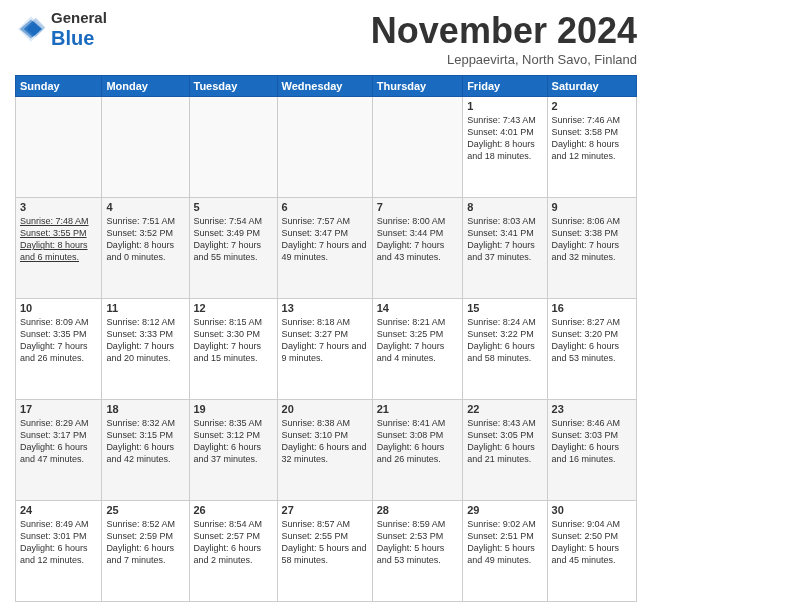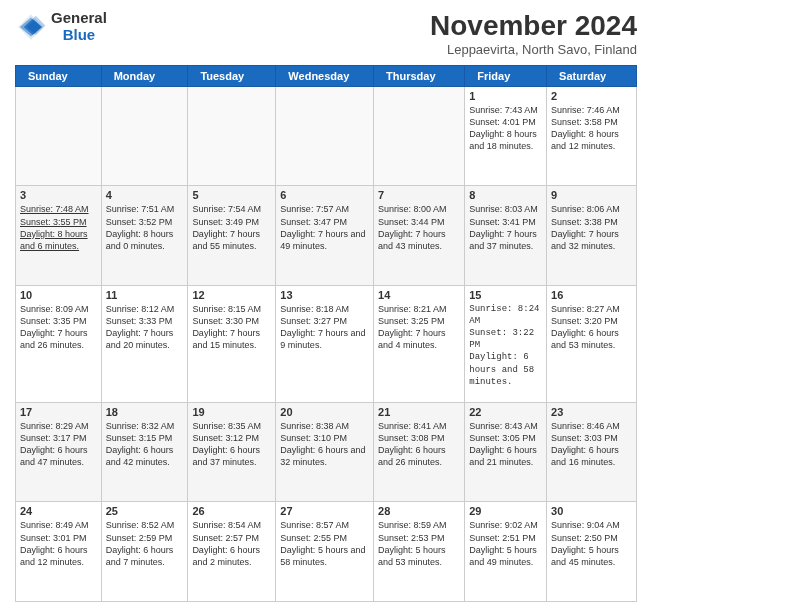--- a/index.html
+++ b/index.html
@@ -32,34 +32,33 @@
       display: flex;
       flex-direction: column;
       line-height: 1.1;
     }
     .logo-general {
       font-size: 15px;
       font-weight: bold;
       color: #333;
     }
     .logo-blue {
-      font-size: 15px;
+      font-size: 20px;
       font-weight: bold;
       color: #1a6bbf;
-      text-align: center;
     }
     .logo-icon {
       width: 32px;
       height: 32px;
     }
     .title-area {
       text-align: right;
     }
     .month-title {
-      font-size: 28px;
+      font-size: 36px;
       font-weight: bold;
       color: #333;
     }
     .subtitle {
       font-size: 13px;
       color: #555;
     }
     .calendar {
       flex: 1;
       display: flex;
@@ -68,21 +67,21 @@
     table {
       width: 100%;
       border-collapse: collapse;
       flex: 1;
     }
     thead th {
       background: #1a6bbf;
       color: #fff;
       font-size: 11px;
       font-weight: bold;
-      padding: 4px 12px;
+      padding: 4px 4px;
       text-align: left;
       border: 1px solid #1559a8;
     }
     tbody td {
       border: 1px solid #ccc;
       vertical-align: top;
       padding: 3px 4px;
       width: 113px;
       font-size: 9px;
       color: #333;
@@ -234,21 +233,21 @@
 Daylight: 7 hours and 9 minutes.</div>
             </td>
             <td>
               <span class="day-num">14</span>
               <div class="cell-content" style="white-space: pre-line;">Sunrise: 8:21 AM
 Sunset: 3:25 PM
 Daylight: 7 hours and 4 minutes.</div>
             </td>
             <td>
               <span class="day-num">15</span>
-              <div class="cell-content" style="white-space: pre-line; font-family: Liberation Mono, monospace;">Sunrise: 8:24 AM
+              <div class="cell-content" style="white-space: pre-line;">Sunrise: 8:24 AM
 Sunset: 3:22 PM
 Daylight: 6 hours and 58 minutes.</div>
             </td>
             <td>
               <span class="day-num">16</span>
               <div class="cell-content" style="white-space: pre-line;">Sunrise: 8:27 AM
 Sunset: 3:20 PM
 Daylight: 6 hours and 53 minutes.</div>
             </td>
           </tr>

